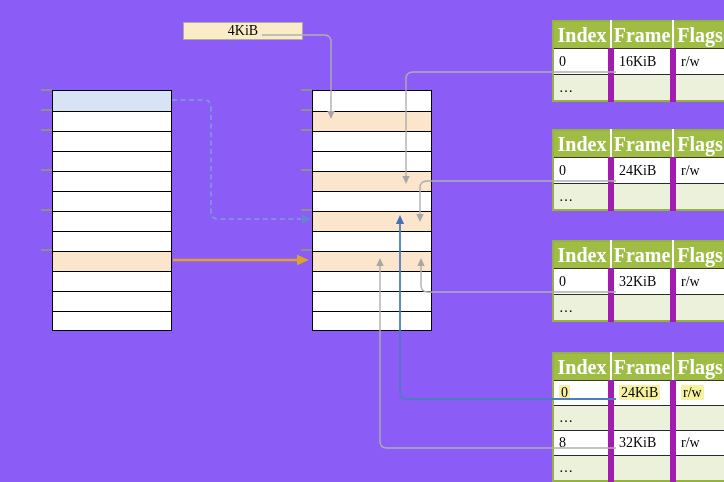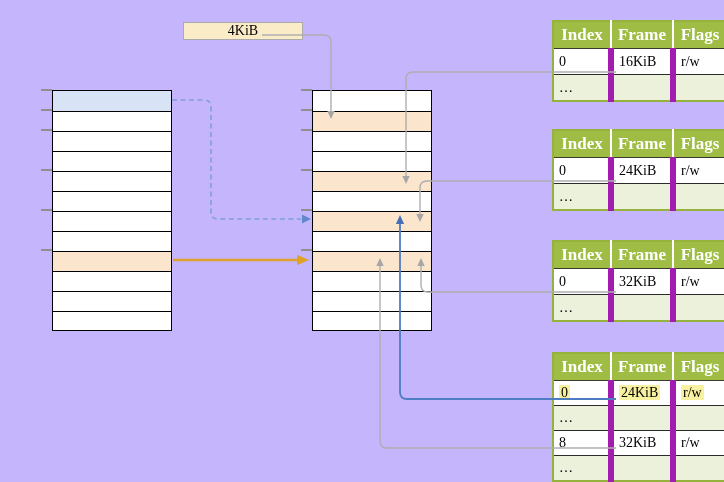--- a/index.html
+++ b/index.html
@@ -1,17 +1,17 @@
 <!DOCTYPE html>
 <html><head>
 <meta charset="utf-8">
 <style>
   html,body { margin:0; padding:0; background:#000; }
   #canvas {
-    position:relative; width:724px; height:482px; background:#c4b5fd;
+    position:relative; width:724px; height:482px; background:#8b5cf6;
     overflow:hidden; font-family:"Liberation Serif","DejaVu Serif",serif;
     color:#000;
   }
 
   
   .size-box {
     position:absolute; left:183px; top:22px; width:120px; height:18px;
     background:#FBECC8; border:1px solid #ABABAB; box-sizing:border-box;
     display:flex; align-items:center; justify-content:center;
     font-size:14px; line-height:1;
@@ -32,21 +32,21 @@
   .tick { position:absolute; width:11px; height:2px; background:#8F8F8F; }
 
   
   .ptable {
     position:absolute; left:552px; width:168px; table-layout:fixed;
     border-collapse:collapse; border:2px solid #94B23C; background:#fff;
     font-size:14px;
   }
   #t0 { top:20px; } #t1 { top:129px; } #t2 { top:240px; } #t3 { top:352px; }
   .ptable th {
-    background:#9FBD45; color:#fff; font-weight:bold; font-size:17px;
+    background:#9FBD45; color:#fff; font-weight:bold; font-size:20px;
     height:26px; text-align:center; padding:0;
     border-left:2px solid #fff; border-bottom:1px solid #3A3A2A;
   }
   .ptable th:first-child { border-left:none; }
   .ptable td {
     height:25px; padding:0 0 0 5px; background:#fff;
     border-left:6px solid #a21caf; border-top:1px solid #2B2B2B;
     overflow:hidden; white-space:nowrap;
   }
   #t3 td { height:24px; }

